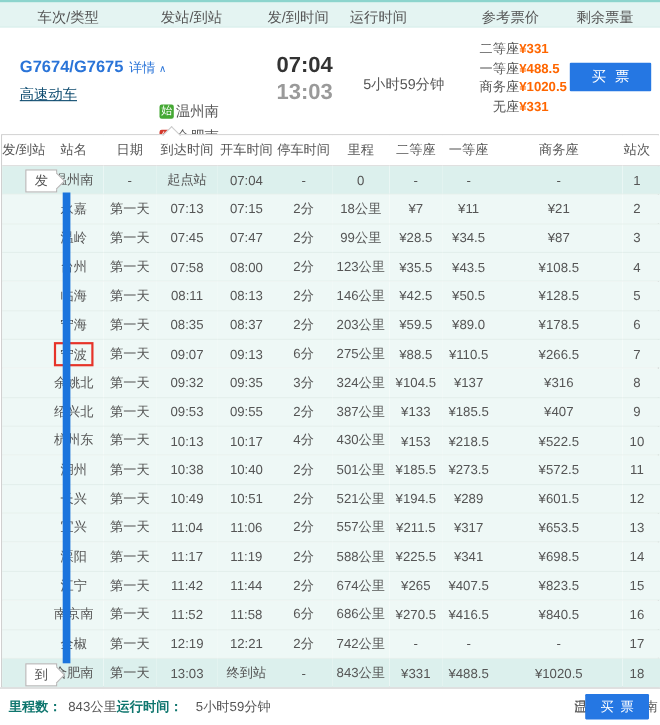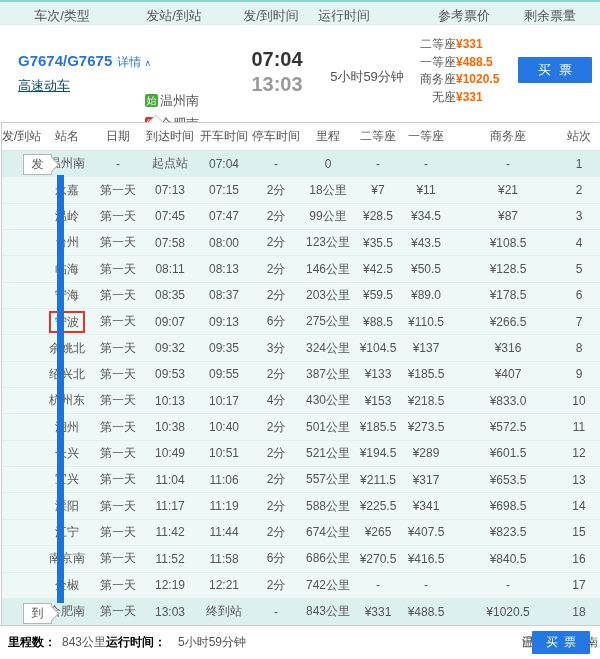--- a/index.html
+++ b/index.html
@@ -31,21 +31,21 @@
   .st-line { height:23px; line-height:23px; font-size:13px; color:#555; white-space:nowrap; }
   .sq-badge { display:inline-block; width:13px; height:13px; line-height:13px; border-radius:2px;
     color:#fff; font-size:10px; text-align:center; vertical-align:1px; margin-right:2px; }
   .sq-badge.start { background:#45a834; }
   .sq-badge.end   { background:#d3382c; }
   .time-dep { position:absolute; left:277px; transform:translateX(-50%); top:17px;
     font-size:20px; font-weight:bold; color:#333; }
   .time-arr { position:absolute; left:277px; transform:translateX(-50%); top:42px;
     font-size:20px; font-weight:bold; color:#9a9a9a; }
   .duration { position:absolute; left:367px; transform:translateX(-50%); top:37px; font-size:13px; color:#555; }
-  .prices { position:absolute; left:408px; top:5px; }
+  .prices { position:absolute; left:424px; top:5px; }
   .price-line { height:17.5px; line-height:17.5px; white-space:nowrap; }
   .price-label { display:inline-block; width:48px; text-align:right; color:#555; font-size:12px; }
   .price-value { color:#ff6600; font-size:12px; font-weight:bold; }
   .buy-btn {
     background:#2577e3; color:#fff; border:none; border-radius:1px;
     font-family:inherit; cursor:pointer; 
   }
   .buy-top { position:absolute; left:518px; top:26px; width:74px; height:26px;
     font-size:13px; letter-spacing:8px; text-indent:8px; }
   .notch {
@@ -84,21 +84,21 @@
   }
   .tag-depart { top:31px; }
   .tag-arrive { top:480px; }
 
   
   .footer {
     position:absolute; top:625px; left:0; width:600px; height:34px;
     border-top:1px solid #ccc; background:#fff; box-sizing:border-box;
   }
   .footer span { line-height:33px; position:absolute; white-space:nowrap; }
-  .f-bold { font-weight:bold; color:#000000; }
+  .f-bold { font-weight:bold; color:#0f766e; }
   .f-mileage-label { left:8px; }
   .f-mileage { left:62px; }
   .f-duration-label { left:106px; }
   .f-duration { left:178px; }
   .f-selected { right:78px; }
   .buy-bottom { position:absolute; right:10px; top:5px; width:58px; height:23px;
     font-size:12px; letter-spacing:6px; text-indent:6px; }
 </style>
 </head>
 <body>
@@ -304,21 +304,21 @@
           <tr>
             <td></td>
             <td><span>杭州东</span></td>
             <td>第一天</td>
             <td>10:13</td>
             <td>10:17</td>
             <td>4分</td>
             <td>430公里</td>
             <td>¥153</td>
             <td>¥218.5</td>
-            <td>¥833.0</td>
+            <td>¥522.5</td>
             <td>10</td>
           </tr>
           <tr>
             <td></td>
             <td><span>湖州</span></td>
             <td>第一天</td>
             <td>10:38</td>
             <td>10:40</td>
             <td>2分</td>
             <td>501公里</td>

